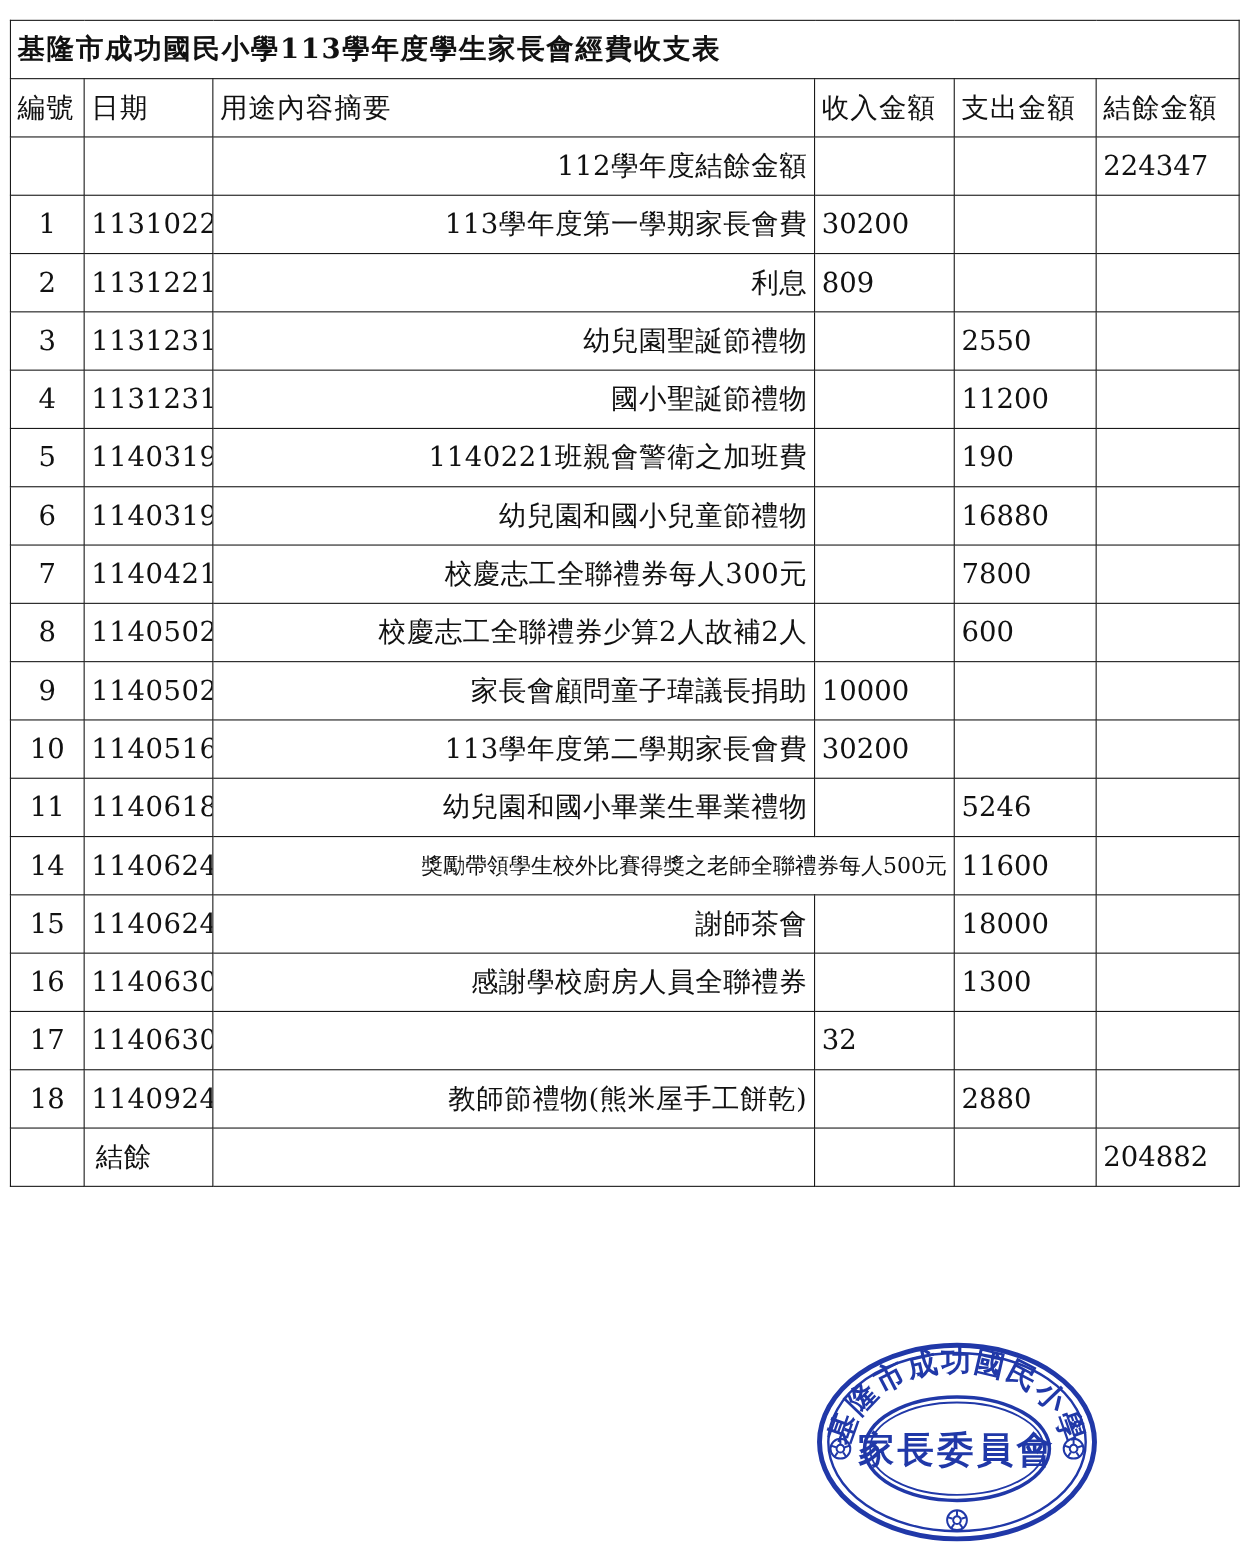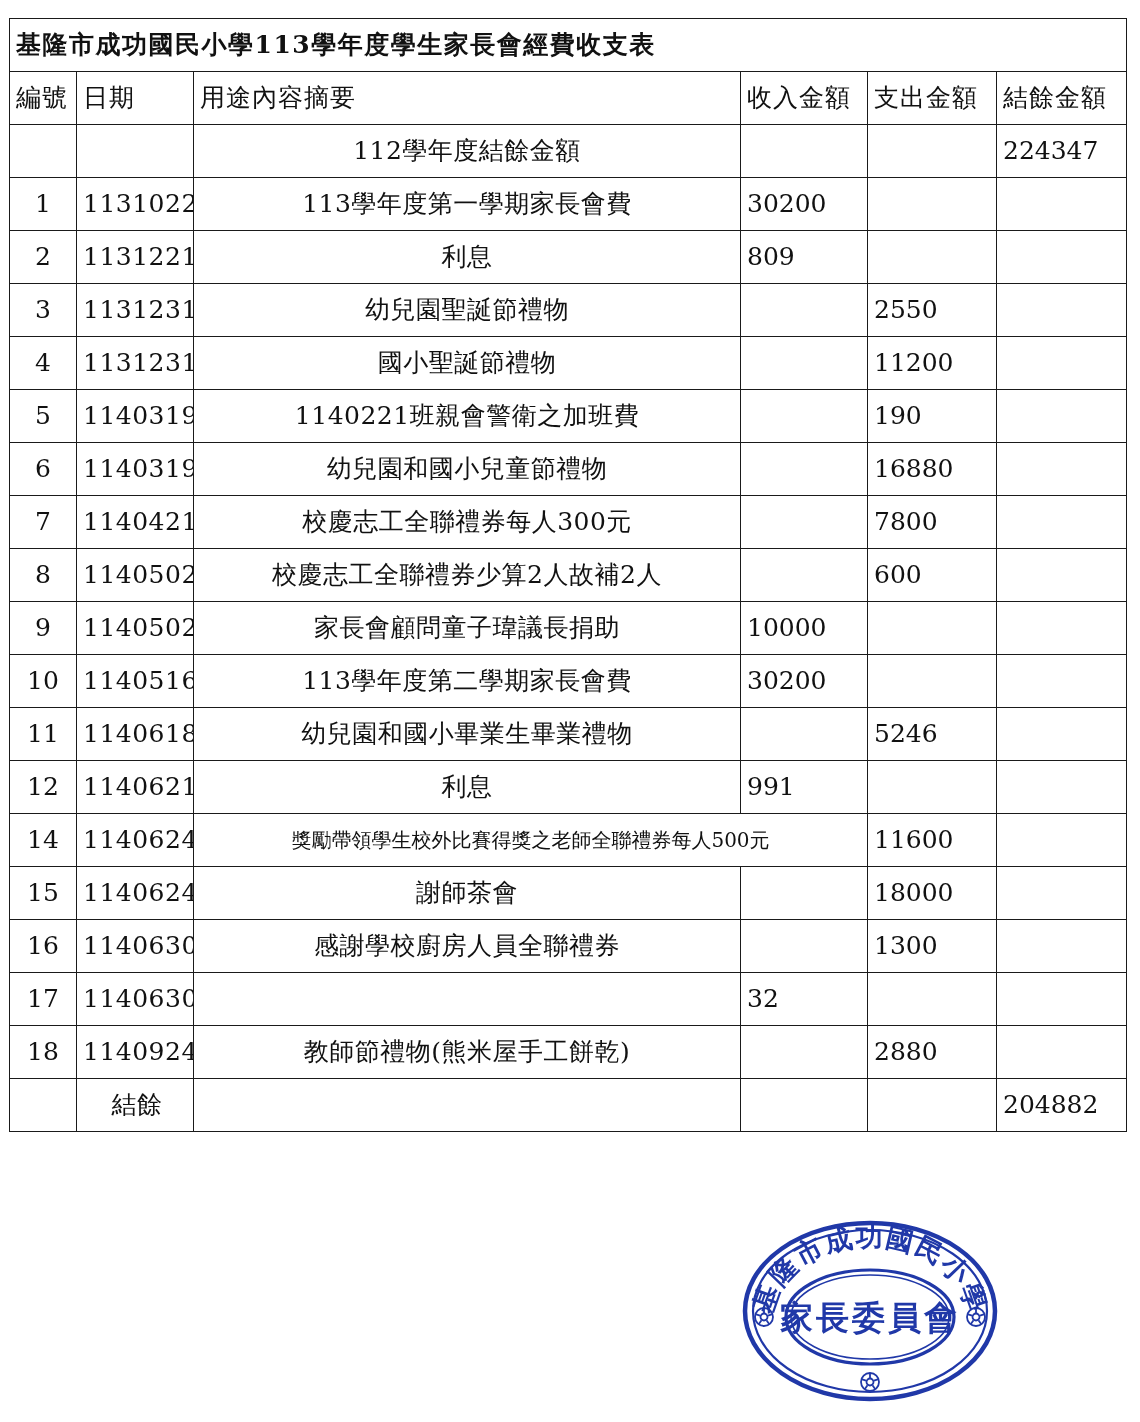--- a/index.html
+++ b/index.html
@@ -67,22 +67,22 @@
   td.hdr {
     font-size: 25px;
     letter-spacing: 1px;
     text-align: left;
     padding-left: 8px;
   }
   td.hdr.num-hdr { text-align: left; padding-left: 6px; }
 
   td.no      { text-align: center; font-size: 25px; }
   td.date    { text-align: right; font-size: 25px; letter-spacing: 0.5px; }
-  td.date.left-label { text-align: center; padding-left: 10px; }
-  td.desc    { text-align: center; padding-left: 8px; letter-spacing: 0.5px; }
+  td.date.left-label { text-align: left; padding-left: 10px; }
+  td.desc    { text-align: right; padding-left: 8px; letter-spacing: 0.5px; }
   td.desc.small { font-size: 20px; letter-spacing: 0px; margin-top: 18px; }
   td.money   { padding-right: 6px; font-size: 25px; margin-left: 29px; }
 
   
   #seal {
     position: absolute;
     left: 738px;
     top: 1216px;
     width: 264px;
     height: 190px;
@@ -206,28 +206,20 @@
           <td class="money">30200</td>
           <td class="money"></td>
           <td class="money"></td>
         </tr>
         <tr>
           <td class="no">11</td>
           <td class="date">1140618</td>
           <td class="desc">幼兒園和國小畢業生畢業禮物</td>
           <td class="money"></td>
           <td class="money">5246</td>
-          <td class="money"></td>
-        </tr>
-        <tr>
-          <td class="no">12</td>
-          <td class="date">1140621</td>
-          <td class="desc">利息</td>
-          <td class="money">991</td>
-          <td class="money"></td>
           <td class="money"></td>
         </tr>
         <tr>
           <td class="no">14</td>
           <td class="date">1140624</td>
           <td class="desc small" colspan="2">獎勵帶領學生校外比賽得獎之老師全聯禮券每人500元</td>
           <td class="money">11600</td>
           <td class="money"></td>
         </tr>
         <tr>

